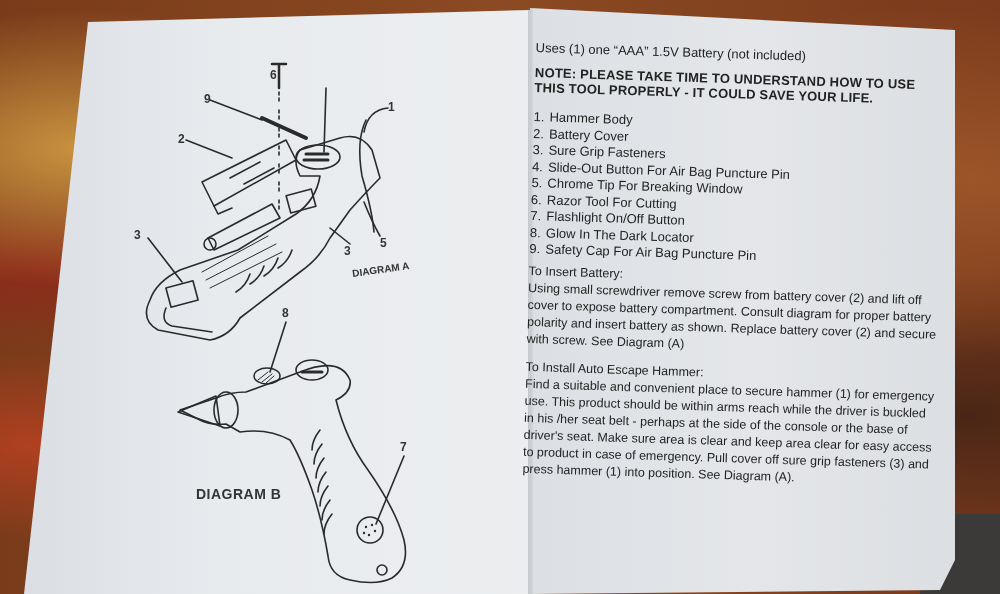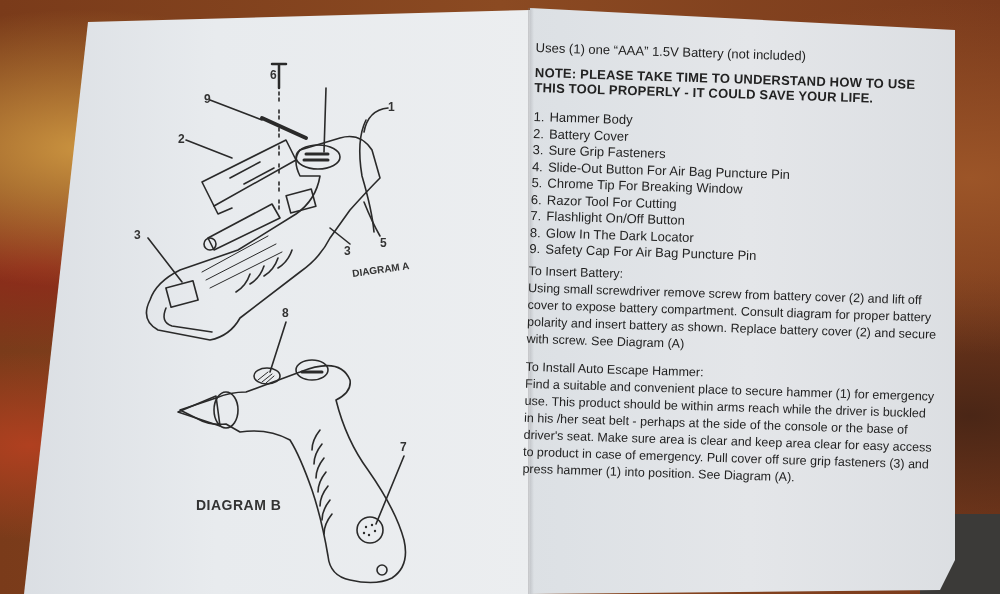--- a/index.html
+++ b/index.html
@@ -40,21 +40,21 @@
   .uses-line { font-size: 13px; margin: 0 0 10px 0; }
   .note { font-size: 13px; font-weight: bold; line-height: 15px; margin: 0 0 14px 0; letter-spacing: 0.2px; }
   .parts-list { list-style: none; margin: 0 0 6px 0; padding: 0; font-size: 13px; line-height: 16.5px; }
   .parts-list li { display: flex; }
   .parts-list .num { width: 16px; }
   .section-title { font-size: 12.5px; margin: 2px 0 2px 0; }
   .para { font-size: 12.5px; line-height: 17px; margin: 0 0 12px 0; }
   .diagram-area { position: absolute; left: 0; top: 0; width: 530px; height: 594px; }
   .diagram-area svg { position: absolute; left: 0; top: 0; }
   .callout { position: absolute; font-size: 12px; font-weight: bold; color: #333; }
-  .diagram-label { position: absolute; font-size: 14px; font-weight: bold; color: #333; letter-spacing: 0.5px; margin-top: 11px; }
+  .diagram-label { position: absolute; font-size: 14px; font-weight: bold; color: #333; letter-spacing: 0.5px; }
   .diagram-a-label { font-size: 10px; transform: rotate(-8deg); }
 </style>
 </head>
 <body>
 
 <div class="bg-bottom-right"></div>
 <div class="sheet-left"></div>
 <div class="sheet-right"></div>
 <div class="fold-shadow"></div>
 

